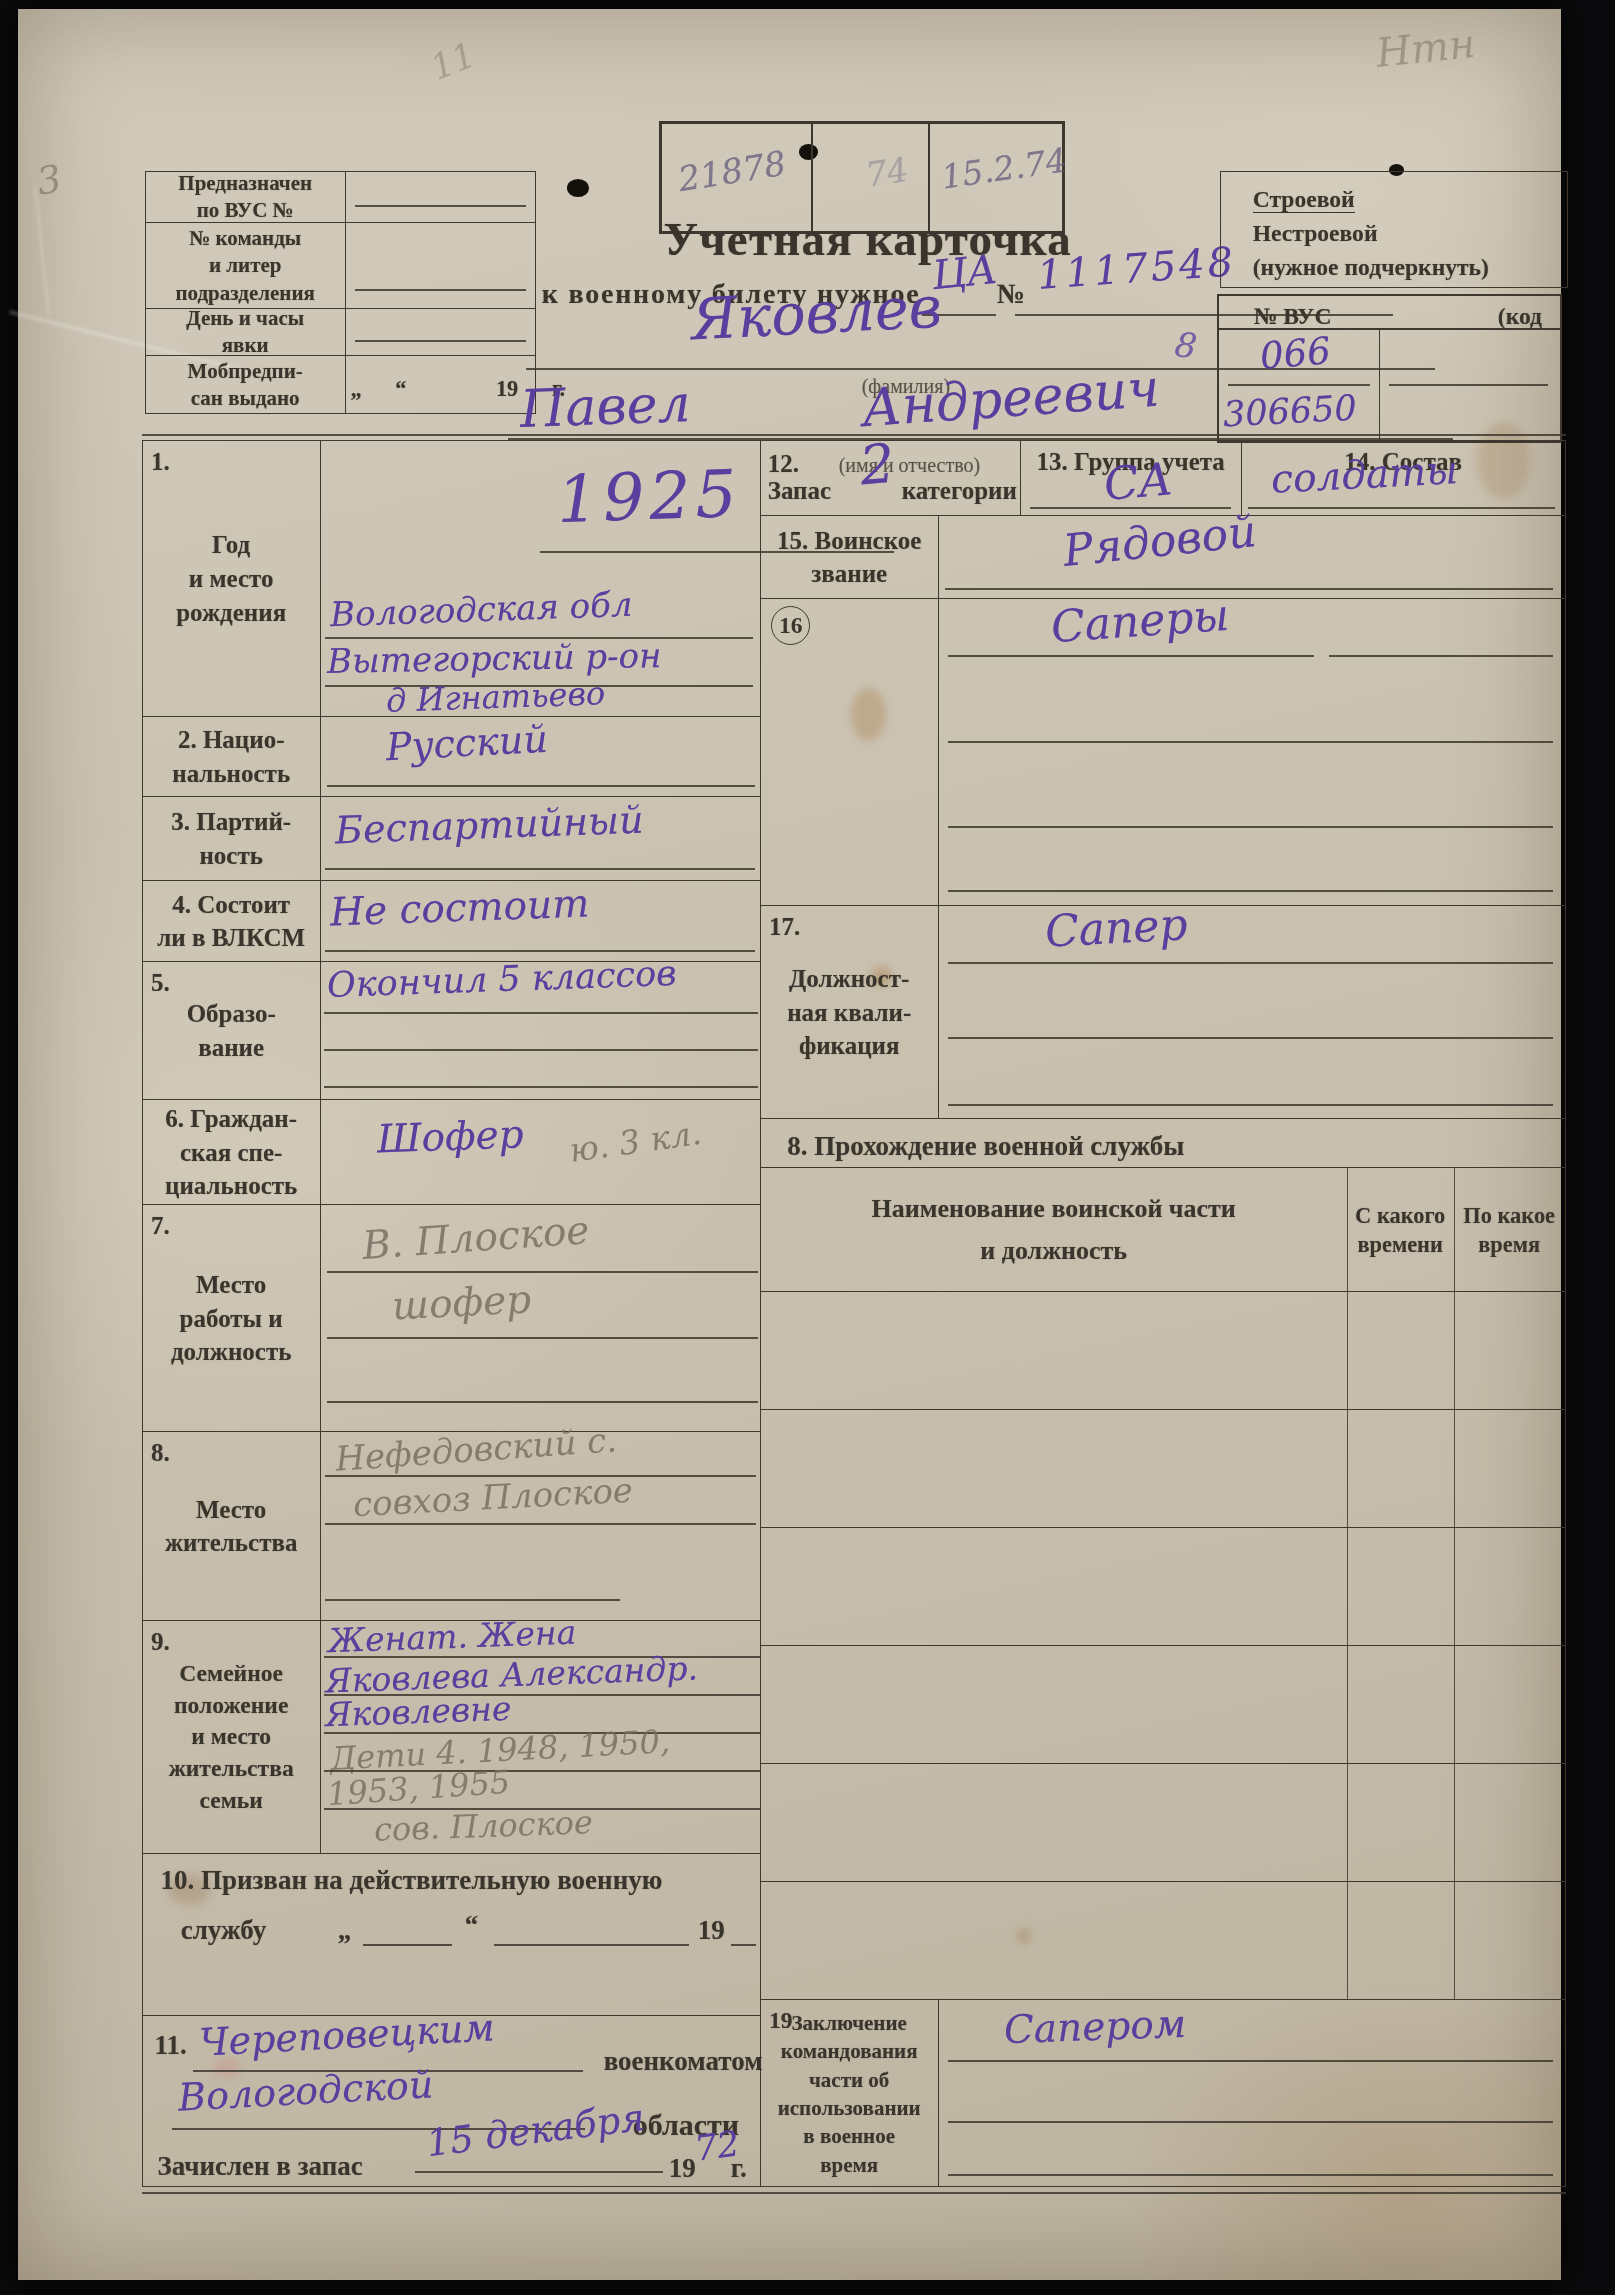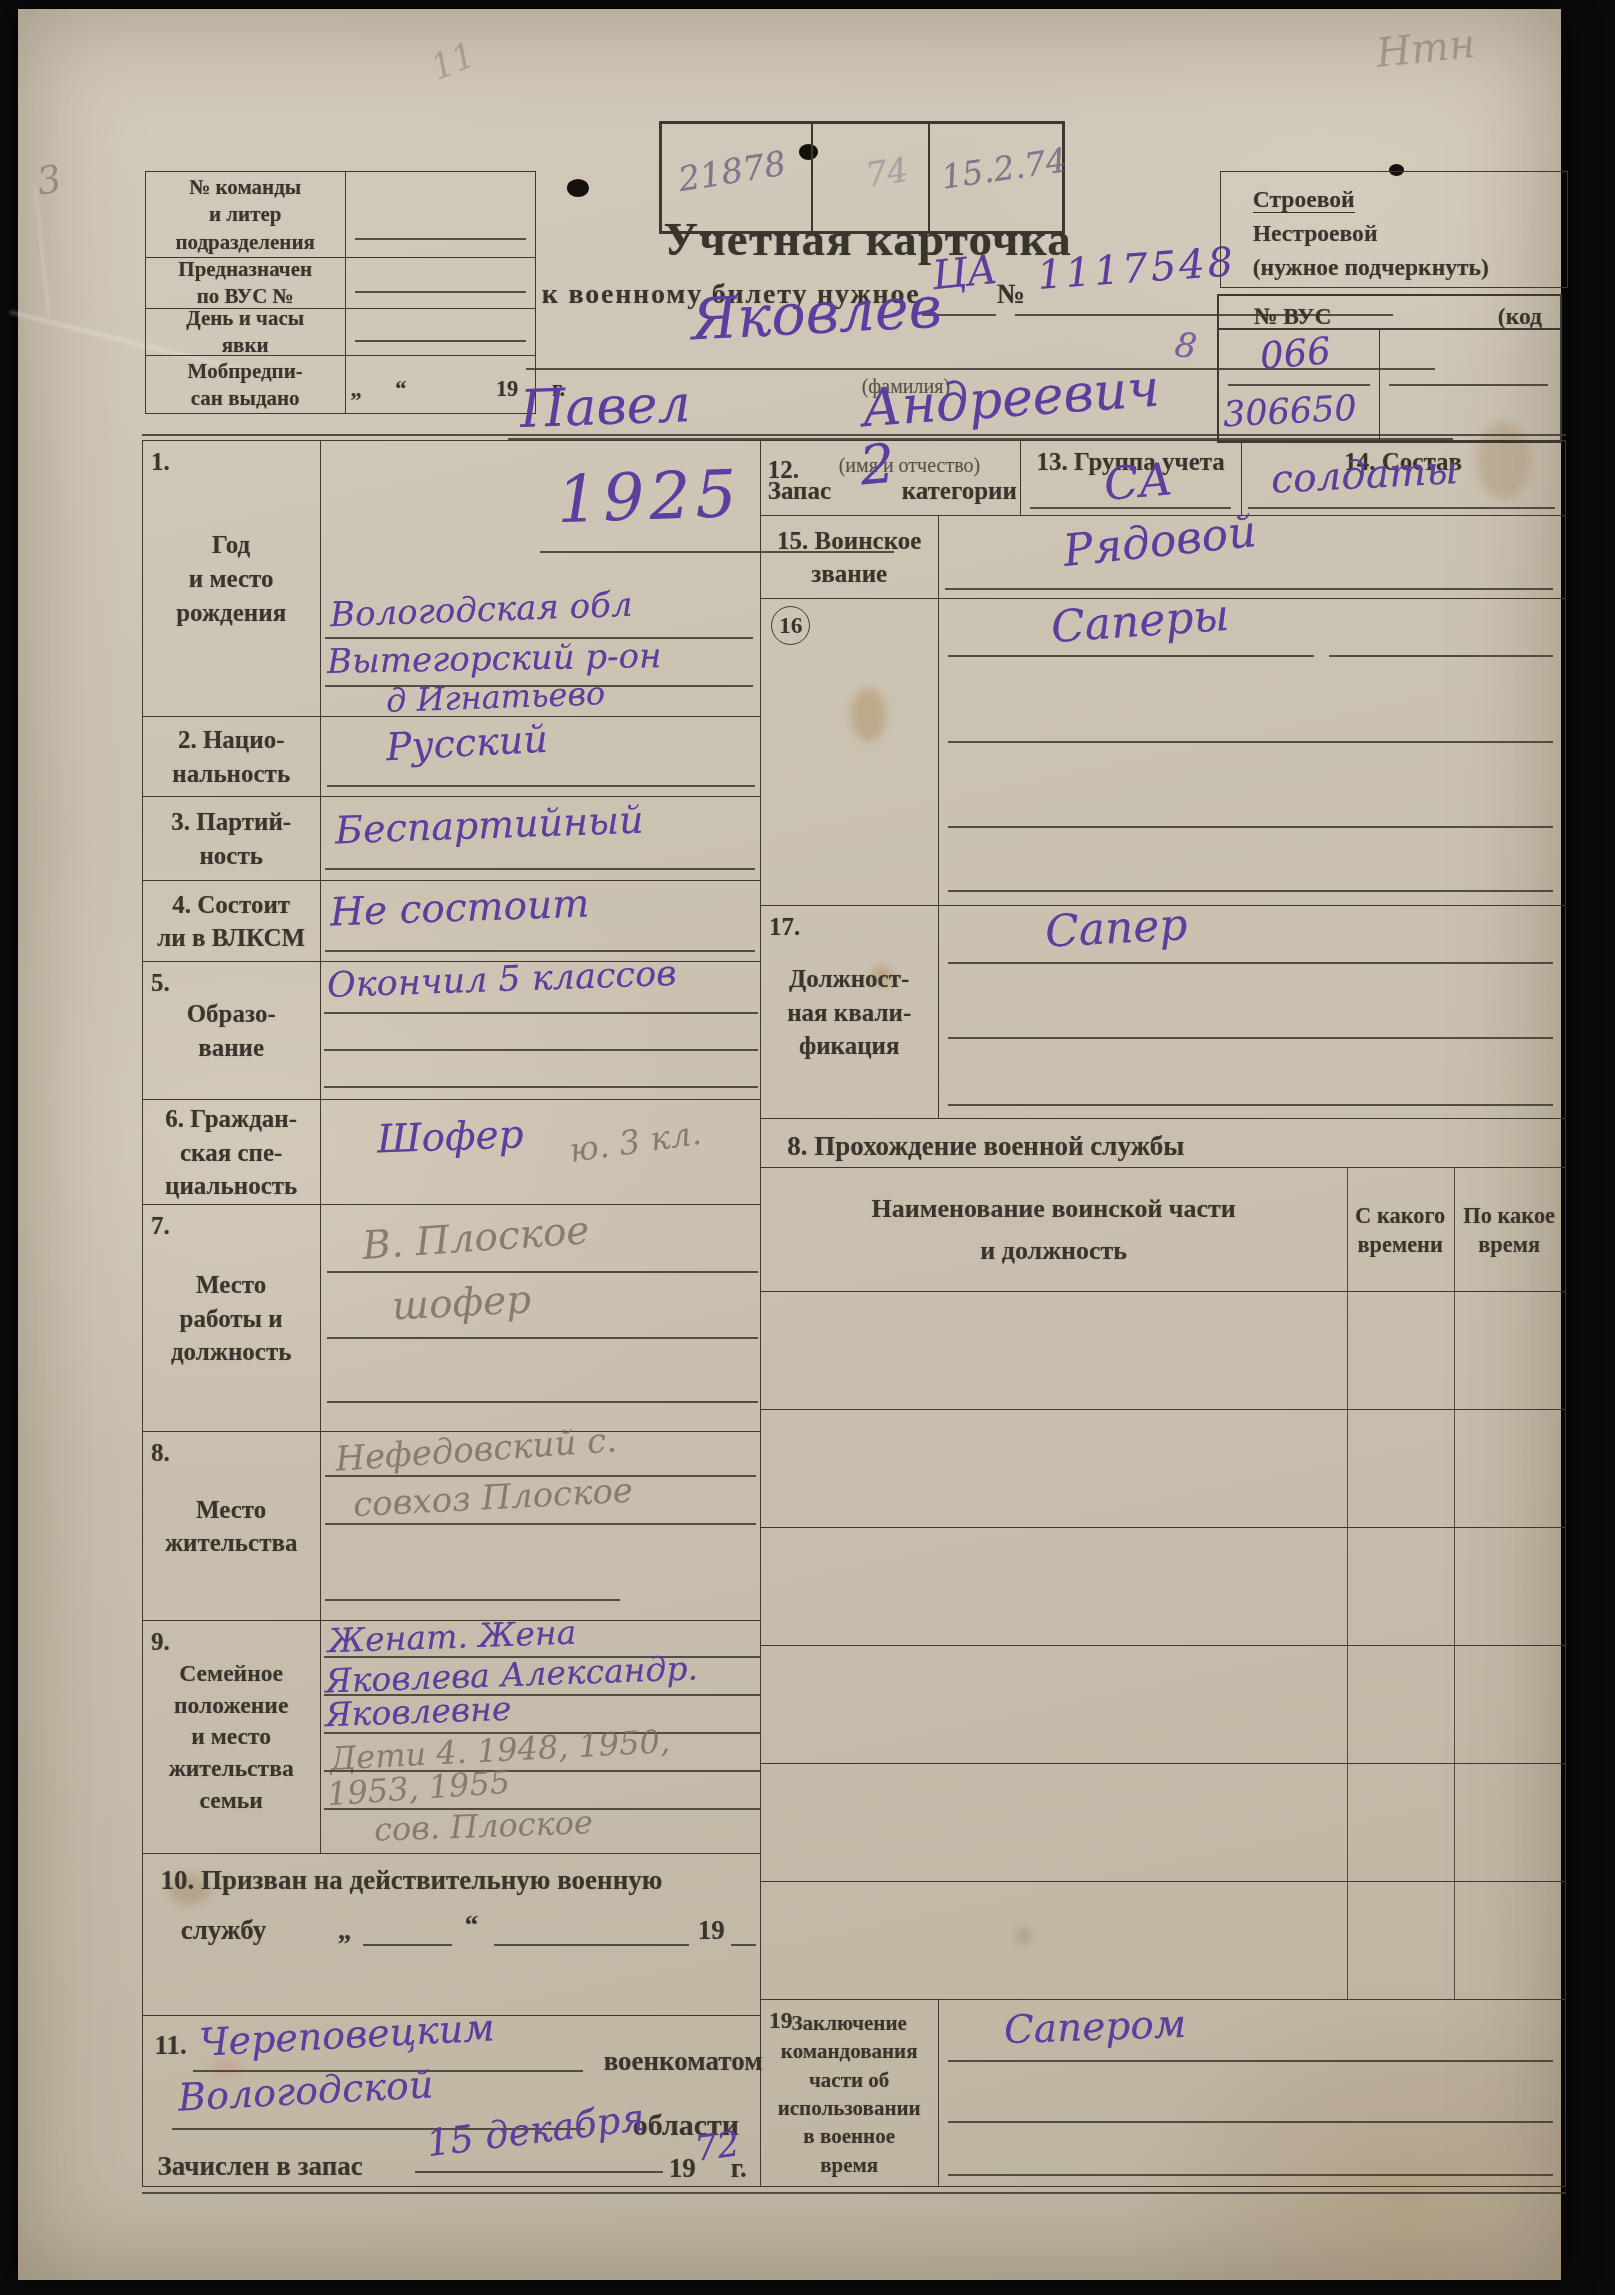--- a/index.html
+++ b/index.html
@@ -72,37 +72,37 @@
   <div class="blob" style="left:549px;top:170px;width:22.4px;height:17.7px"></div>
   <div class="blob" style="left:781px;top:135px;width:19px;height:15.4px"></div>
   <div class="blob" style="left:1371px;top:155px;width:15.4px;height:11.8px"></div>
 
   <span class="pencil" style="left:19px;top:152px;font-size:38px;transform:rotate(-10deg);opacity:.6">3</span>
   <span class="pencil" style="left:413px;top:35px;font-size:35px;transform:rotate(-22deg);opacity:.4">11</span>
   <span class="pencil" style="left:1358px;top:19px;font-size:40px;transform:rotate(-6deg);opacity:.5">Нтн</span>
   <span class="hw" style="left:1157px;top:319px;font-size:34px;opacity:.75;transform:rotate(8deg)">8</span>
 
   <div class="box tl">
+    <div class="tlrow" style="height:51px">
+      <div class="tlcell">
+          <span class="printed ml">Предназначен
+по ВУС №</span>
+        </div>
+      <div class="tlval">
+          <div class="ln" style="left:8.9px;top:33px;width:171px"></div>
+        </div>
+    </div>
     <div class="tlrow" style="height:86px">
       <div class="tlcell">
           <span class="printed ml">№ команды
 и литер
 подразделения</span>
         </div>
       <div class="tlval">
           <div class="ln" style="left:8.9px;top:66px;width:171px"></div>
-        </div>
-    </div>
-    <div class="tlrow" style="height:51px">
-      <div class="tlcell">
-          <span class="printed ml">Предназначен
-по ВУС №</span>
-        </div>
-      <div class="tlval">
-          <div class="ln" style="left:8.9px;top:33px;width:171px"></div>
         </div>
     </div>
     <div class="tlrow" style="height:47px">
       <div class="tlcell">
           <span class="printed ml">День и часы
 явки</span>
         </div>
       <div class="tlval">
           <div class="ln" style="left:8.9px;top:31px;width:171px"></div>
         </div>
@@ -333,21 +333,21 @@
         <span class="printed" style="left:526px;top:135px;font-size:27px">19</span>
         <span class="hw" style="left:552px;top:113px;font-size:35px;transform:rotate(-8deg)">72</span>
         <span class="printed" style="left:588px;top:135px;font-size:27px">г.</span>
       </div>
     </div>
 
     <div class="rhalf">
 
       <div class="rrow" style="height:75px">
         <div class="c1214" style="width:260px">
-          <span class="printed" style="left:7px;top:13px;font-size:25px">12.</span>
+          <span class="printed" style="left:7px;top:7px;font-size:25px">12.</span>
           <span class="printed" style="left:7px;top:34px;font-size:25px">Запас</span>
           <span class="hw" style="left:99px;top:-3.5px;font-size:54px;transform:rotate(-5deg)">2</span>
           <span class="printed" style="left:141px;top:34px;font-size:25px">категории</span>
         </div>
         <div class="c1214" style="width:221px">
           <span class="printed" style="left:0;right:0;top:4.7px;text-align:center;font-size:25px">13. Группа учета</span>
           <span class="hw" style="left:83px;top:17.7px;font-size:45px;transform:rotate(-5deg)">СА</span>
           <div class="ln" style="left:8.9px;top:66px;width:201px"></div>
         </div>
         <div style="flex:1;position:relative">

